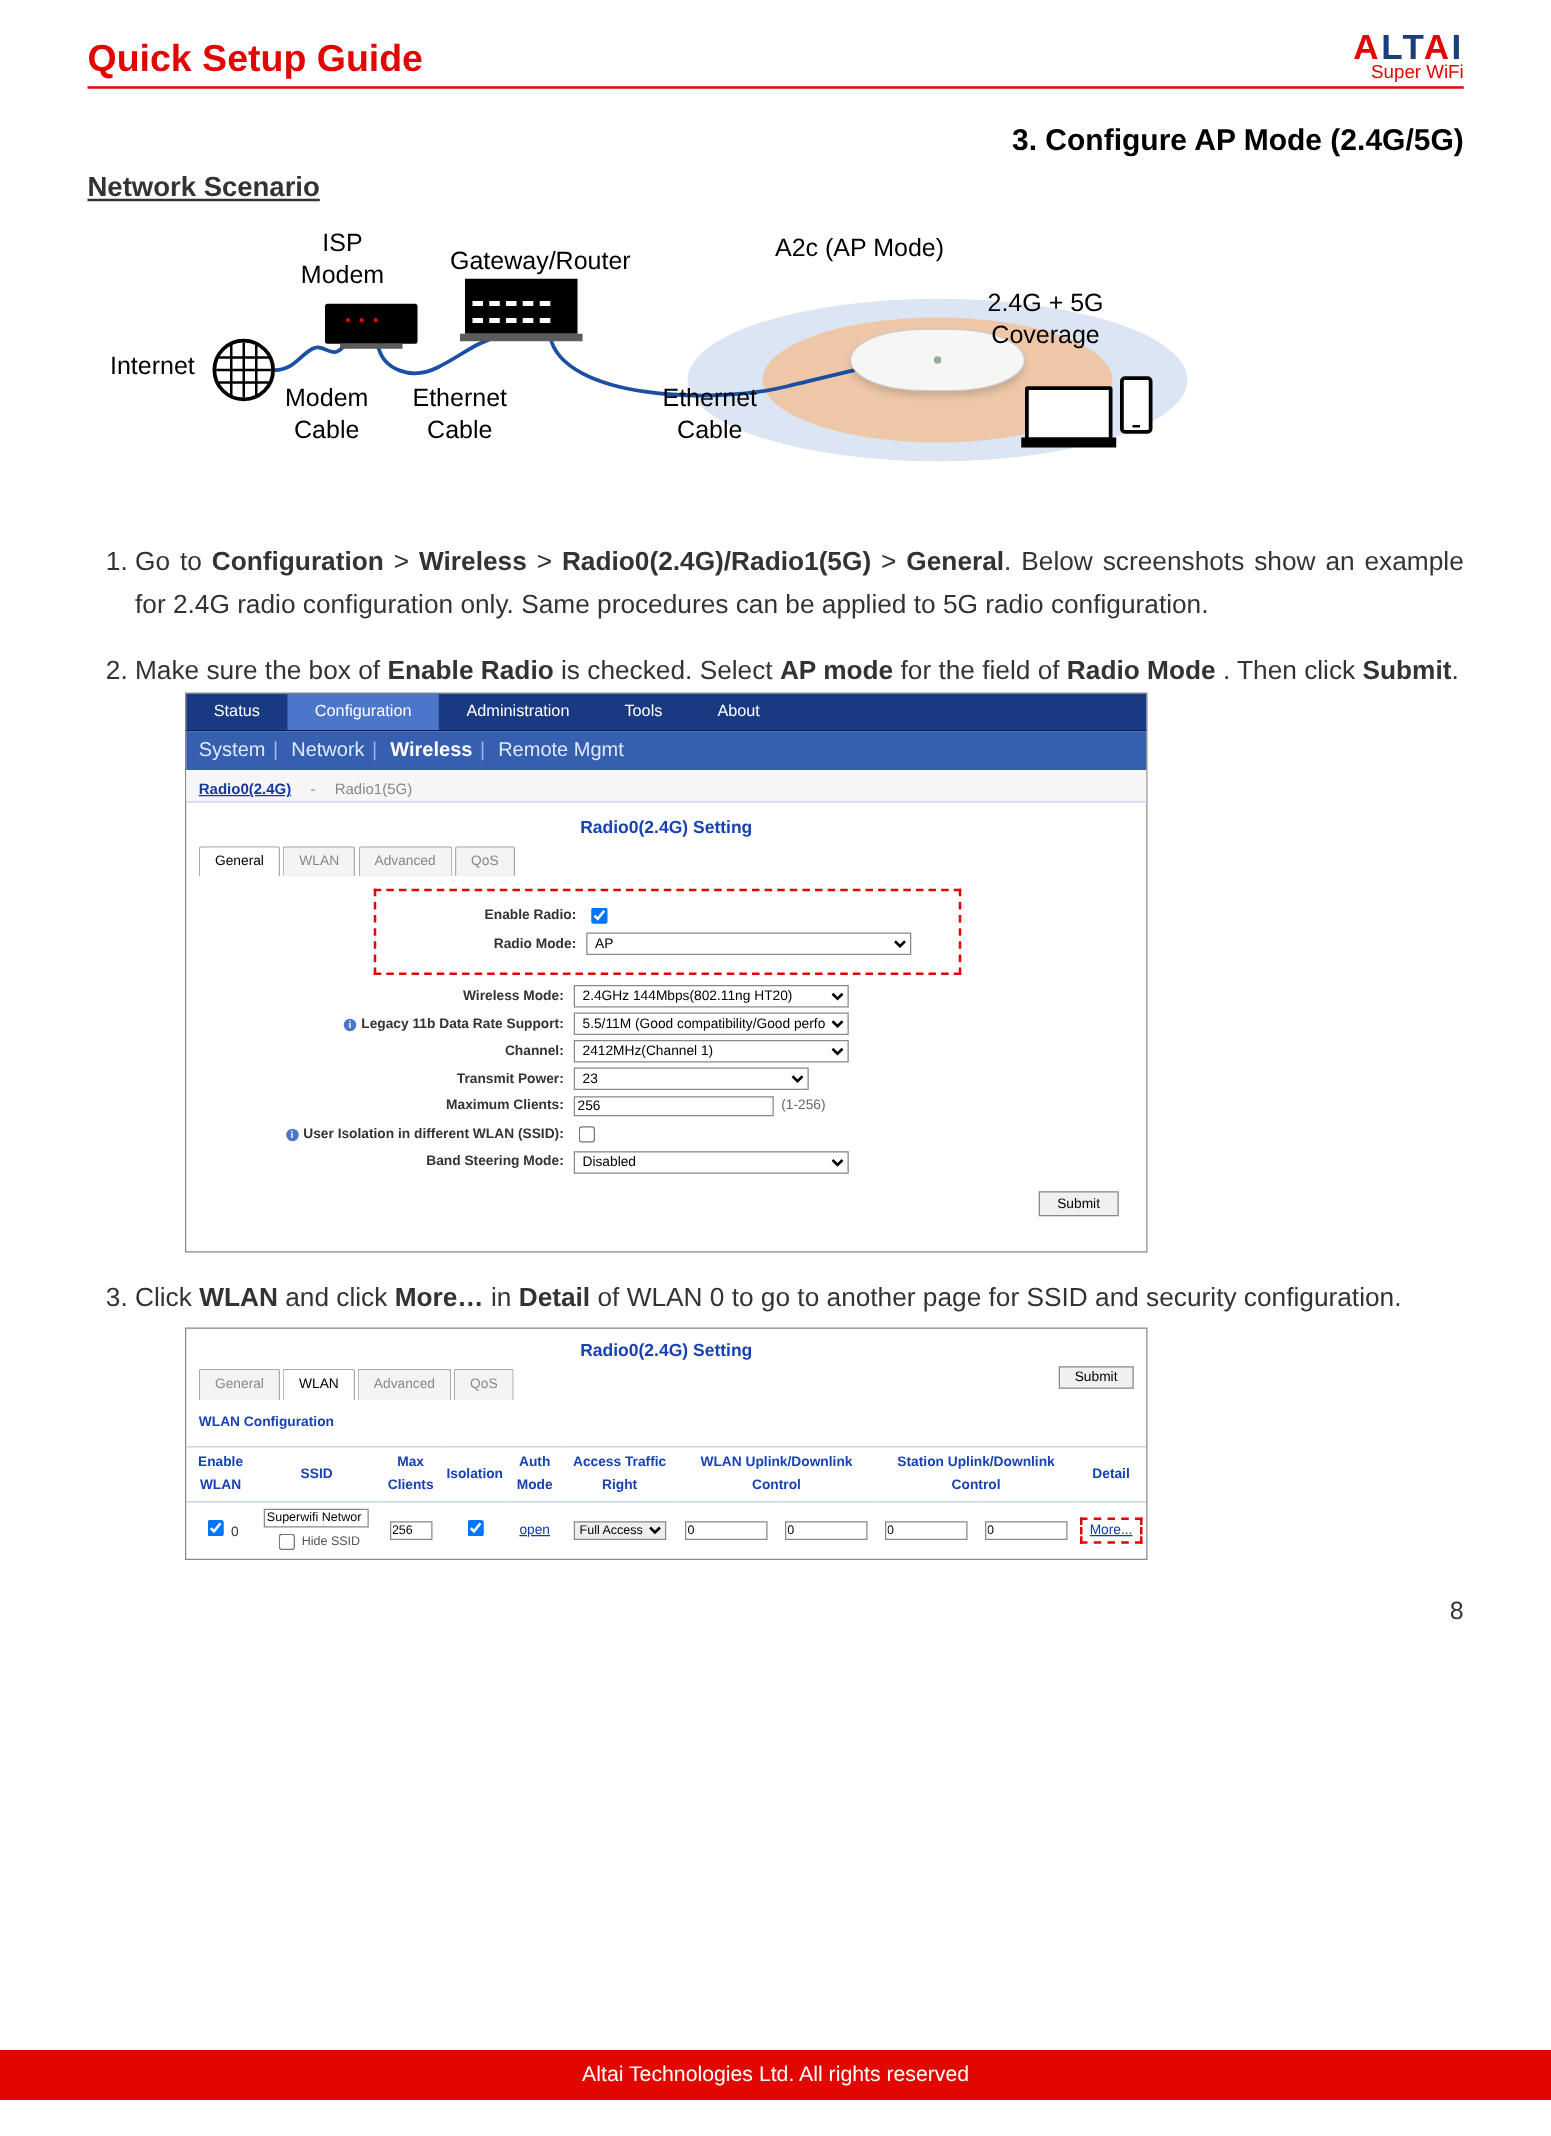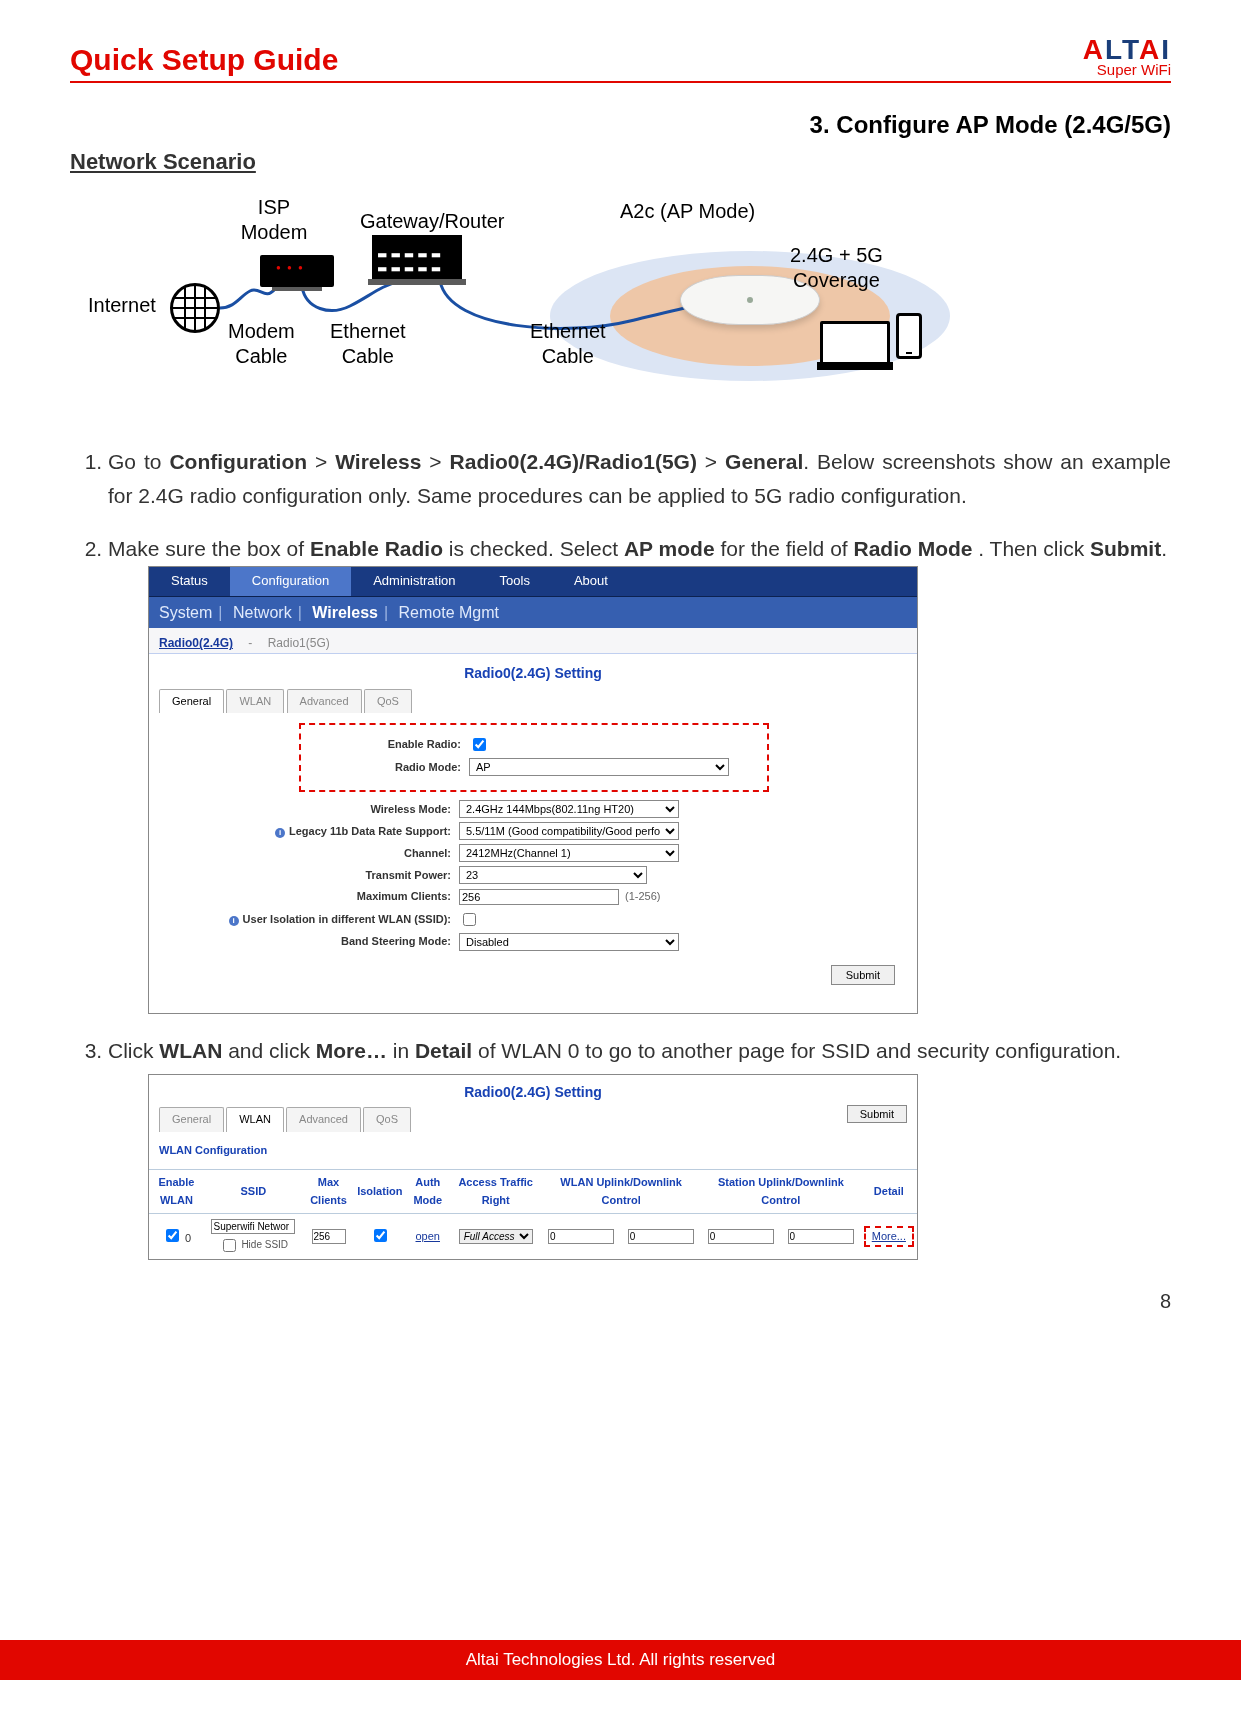--- a/index.html
+++ b/index.html
@@ -5,21 +5,21 @@
   * { box-sizing: border-box; }
   body {
     margin: 0;
     padding: 0;
     font-family: "Century Gothic", "Trebuchet MS", Arial, sans-serif;
     color: #333;
     background: #fff;
     width: 1241px;
   }
   .page {
-    padding: 36px 70px 0 70px;
+    padding: 24px 70px 0 70px;
     position: relative;
     min-height: 1640px;
   }
   .header-row {
     display: flex;
     justify-content: space-between;
     align-items: flex-end;
     border-bottom: 2px solid #e10600;
     padding-bottom: 4px;
     margin-bottom: 28px;
@@ -138,21 +138,21 @@
   
   .scr2 { border:1px solid #888; margin-left:40px; width:770px; font-family:Arial,sans-serif; font-size:11px; background:#fff; margin-top:6px;}
   .scr2 .panel-title { padding-top:6px;}
   .scr2 .subtabs { position:relative;}
   .scr2 .btn-submit-top { position:absolute; right:10px; top:-2px; border:1px solid #888; background:#f0f0f0; padding:2px 12px; font-size:11px;}
   .wlan-head { color:#1842b4; font-weight:bold; padding:6px 10px 10px 10px;}
   table.wlan { width:100%; border-collapse:collapse;}
   table.wlan th { color:#1842b4; font-weight:bold; font-size:11px; padding:4px 3px; border-top:1px solid #bcd; border-bottom:1px solid #bcd; text-align:center;}
   table.wlan td { padding:4px 3px; text-align:center; vertical-align:middle;}
   table.wlan input[type=text]{ width:90%; border:1px solid #888; font-size:10px; padding:1px;}
-  table.wlan select { border:1px solid #888; font-size:10px;font-style:italic;}
+  table.wlan select { border:1px solid #888; font-size:10px;}
   table.wlan .num { width:28px;}
   .more-link { color:#17389c; text-decoration:underline; font-size:11px;}
   .red-mini { display:inline-block; border:2px dashed #e10600; padding:0 6px;}
   .hidessid { display:block; font-size:10px; color:#555; white-space:nowrap;}
   .hidessid input{ vertical-align:middle;}
 
   .page-num { text-align:right; font-size:20px; padding: 10px 0; }
   .footer-bar {
     background:#e10600; color:#fff; text-align:center; padding:10px 0;
     font-size:17px;

